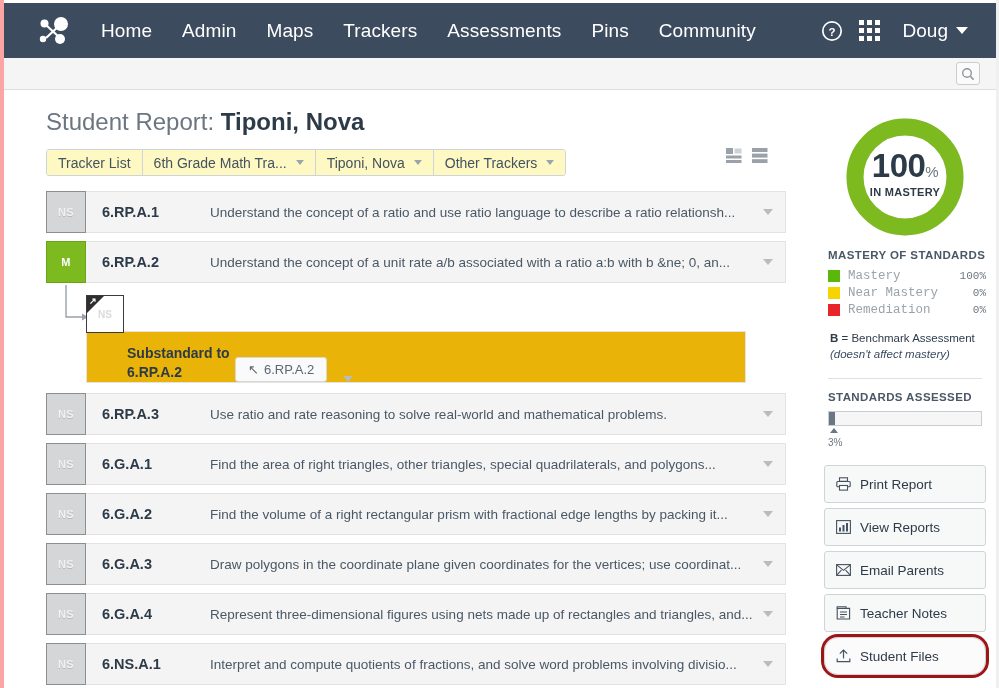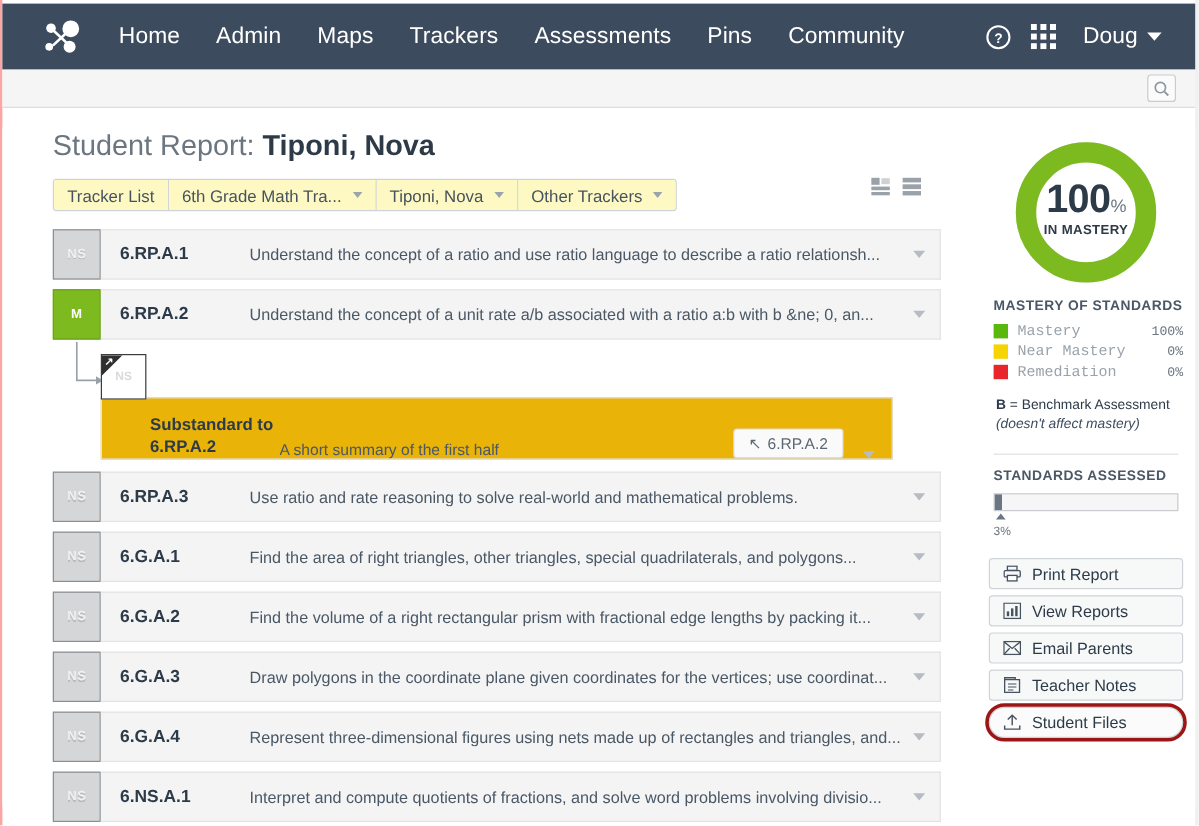--- a/index.html
+++ b/index.html
@@ -7,21 +7,21 @@
     margin: 0; padding: 0;
     width: 999px; height: 688px;
     background: #ffffff;
     font-family: "Liberation Sans", sans-serif;
     overflow: hidden;
   }
   #app {
     position: relative;
     width: 999px; height: 688px;
     background: #ffffff;
-    border-left: 2px solid #fca5a5;
+    border-left: 4px solid #fca5a5;
     border-right: 3px solid #f0f0f0;
   }
 
   
   .topnav {
     position: absolute; left: 0; top: 3px; right: 0;
     height: 55px;
     background: #3c4b5e;
     display: flex; align-items: center;
     padding: 0 20px 0 32px;
@@ -304,21 +304,21 @@
   }
   .progress-label {
     margin: 9px 0 0 4px;
     font-size: 12.5px; font-weight: bold; color: #2d3b49;
   }
   .progress-label span { font-weight: normal; font-size: 10px; color: #6c7780; }
 
   .action-list { margin-top: 16px; }
   .action-btn {
     display: flex; align-items: center;
-    height: 26px;
+    height: 38px;
     border: 1px solid #cfd4d8;
     border-radius: 3px;
     background: #f7f8f8;
     margin-bottom: 5px;
     padding: 0 10px;
     font-size: 13.5px; color: #2d3b49;
     cursor: pointer;
     position: relative;
   }
   .action-btn .a-ico {
@@ -466,21 +466,20 @@
         </svg>
 
         <div class="substd-badge">
           <i class="substd-corner"></i>
           <span class="substd-corner-arrow">↗</span>
           <span>NS</span>
         </div>
 
         <div class="substd-body">
           <div class="substd-label">Substandard to 6.RP.A.2</div>
-          <div class="substd-summary">A short summary of the first half</div>
           <div class="substd-pill">
             <span>↖</span>
             <span>6.RP.A.2</span>
           </div>
           <i class="substd-caret"></i>
         </div>
       </div>
 
       <div class="std-row">
         <div class="std-badge ns">NS</div>

